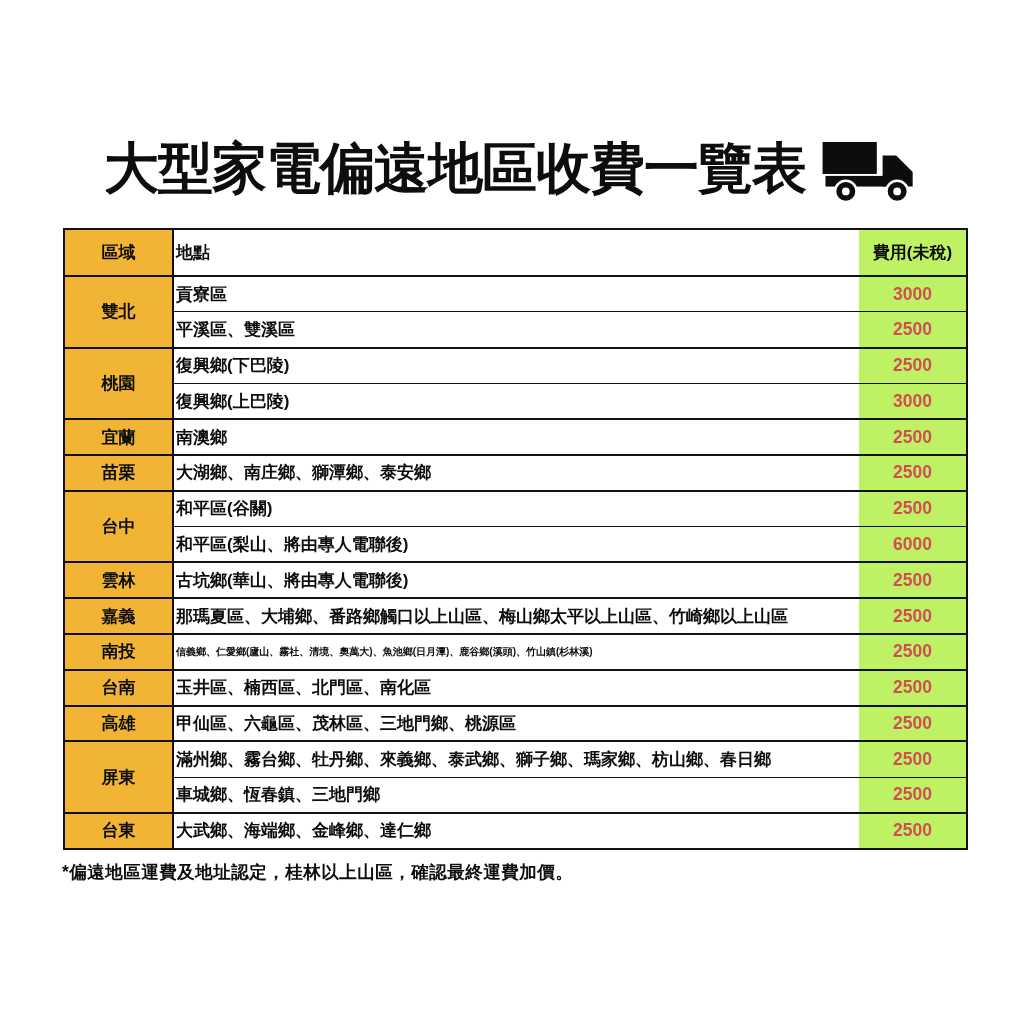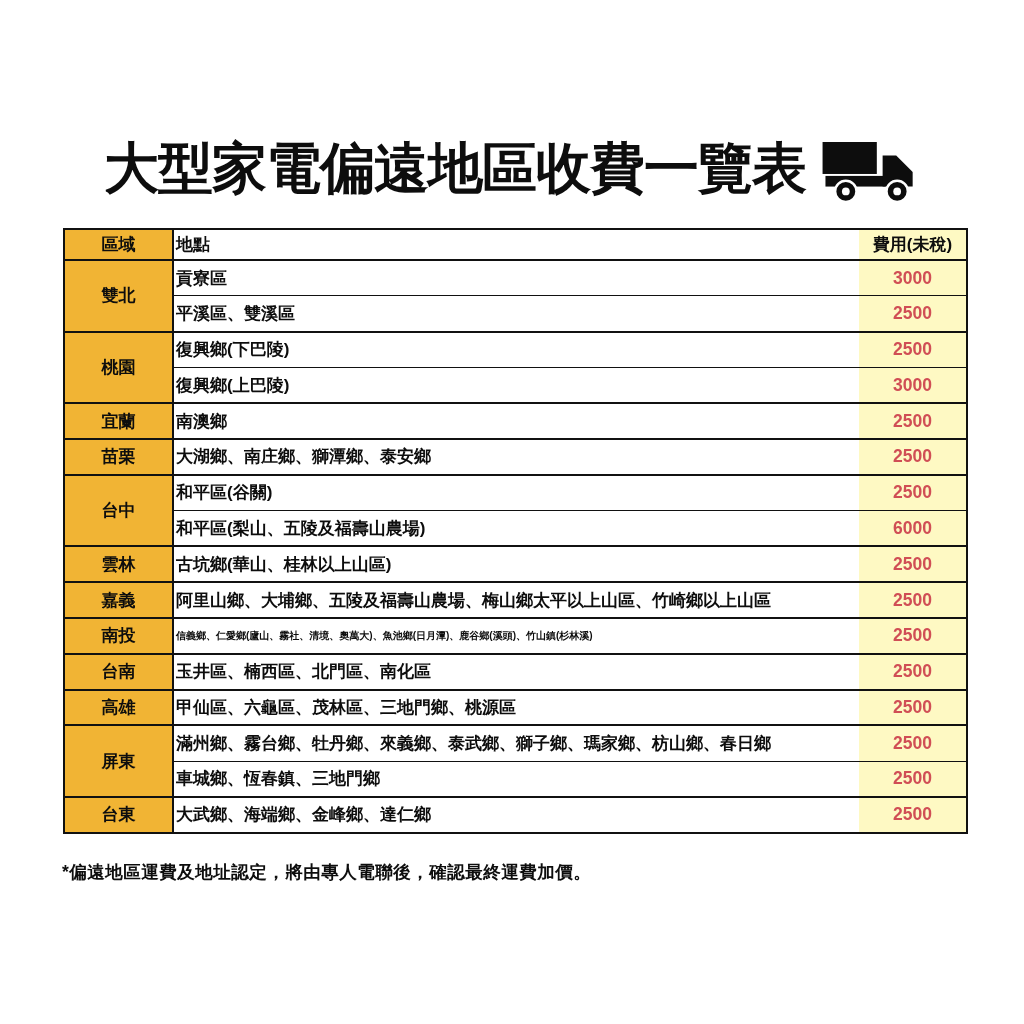--- a/index.html
+++ b/index.html
@@ -21,32 +21,32 @@
 
   table.fee-table {
     position:absolute; left:63px; top:228px; width:903px;
     border-collapse:collapse; table-layout:fixed;
     border:2.5px solid #111;
   }
   .fee-table th, .fee-table td {
     font-weight:700; font-size:17px; color:#0d0d0d;
     overflow:hidden;
   }
-  tr.header-row { height:31px; }
+  tr.header-row { height:47px; }
   tr.header-row th { border-bottom:2px solid #111; }
   th.region-h, td.region-cell {
     background:#F1B434; text-align:center;
     border-right:2px solid #111;
   }
   th.loc-h, td.location-cell {
     background:#ffffff; text-align:left; padding:0 8px 0 2px;
     white-space:nowrap;
   }
   th.fee-h, td.fee-cell {
-    background:#fef9c3; text-align:center;
+    background:#bef264; text-align:center;
   }
   td.fee-cell { color:#D04E55; font-size:17.5px;margin-top:8px; }
   tbody tr { height:35.8px; }
   tbody tr.group-start td { border-top:2.5px solid #111; }
   tbody tr.sub-row td { border-top:1.5px solid #111; }
 
   .footnote {
     position:absolute; left:62px; top:860px;
     font-size:17.5px; font-weight:700; color:#0d0d0d; letter-spacing:0.5px;
   }
@@ -110,31 +110,31 @@
           <td class="region-cell" rowspan="1">苗栗</td>
           <td class="location-cell">大湖鄉、南庄鄉、獅潭鄉、泰安鄉</td>
           <td class="fee-cell">2500</td>
         </tr>
         <tr class="group-start">
           <td class="region-cell" rowspan="2">台中</td>
           <td class="location-cell">和平區(谷關)</td>
           <td class="fee-cell">2500</td>
         </tr>
         <tr class="sub-row">
-          <td class="location-cell">和平區(梨山、五陵及福壽山農場)</td>
+          <td class="location-cell">和平區(梨山、將由專人電聯後)</td>
           <td class="fee-cell">6000</td>
         </tr>
         <tr class="group-start">
           <td class="region-cell" rowspan="1">雲林</td>
-          <td class="location-cell">古坑鄉(華山、桂林以上山區)</td>
+          <td class="location-cell">古坑鄉(華山、將由專人電聯後)</td>
           <td class="fee-cell">2500</td>
         </tr>
         <tr class="group-start">
           <td class="region-cell" rowspan="1">嘉義</td>
-          <td class="location-cell">阿里山鄉、大埔鄉、五陵及福壽山農場、梅山鄉太平以上山區、竹崎鄉以上山區</td>
+          <td class="location-cell">那瑪夏區、大埔鄉、番路鄉觸口以上山區、梅山鄉太平以上山區、竹崎鄉以上山區</td>
           <td class="fee-cell">2500</td>
         </tr>
         <tr class="group-start">
           <td class="region-cell" rowspan="1">南投</td>
           <td class="location-cell" style="font-size: 10px;">信義鄉、仁愛鄉(廬山、霧社、清境、奧萬大)、魚池鄉(日月潭)、鹿谷鄉(溪頭)、竹山鎮(杉林溪)</td>
           <td class="fee-cell">2500</td>
         </tr>
         <tr class="group-start">
           <td class="region-cell" rowspan="1">台南</td>
           <td class="location-cell">玉井區、楠西區、北門區、南化區</td>
@@ -155,15 +155,15 @@
           <td class="fee-cell">2500</td>
         </tr>
         <tr class="group-start">
           <td class="region-cell" rowspan="1">台東</td>
           <td class="location-cell">大武鄉、海端鄉、金峰鄉、達仁鄉</td>
           <td class="fee-cell">2500</td>
         </tr>
       </tbody>
   </table>
 
-  <div class="footnote">*偏遠地區運費及地址認定，將由專人電聯後，確認最終運費加價。</div>
+  <div class="footnote">*偏遠地區運費及地址認定，桂林以上山區，確認最終運費加價。</div>
 
 </div>
 
 </body></html>

